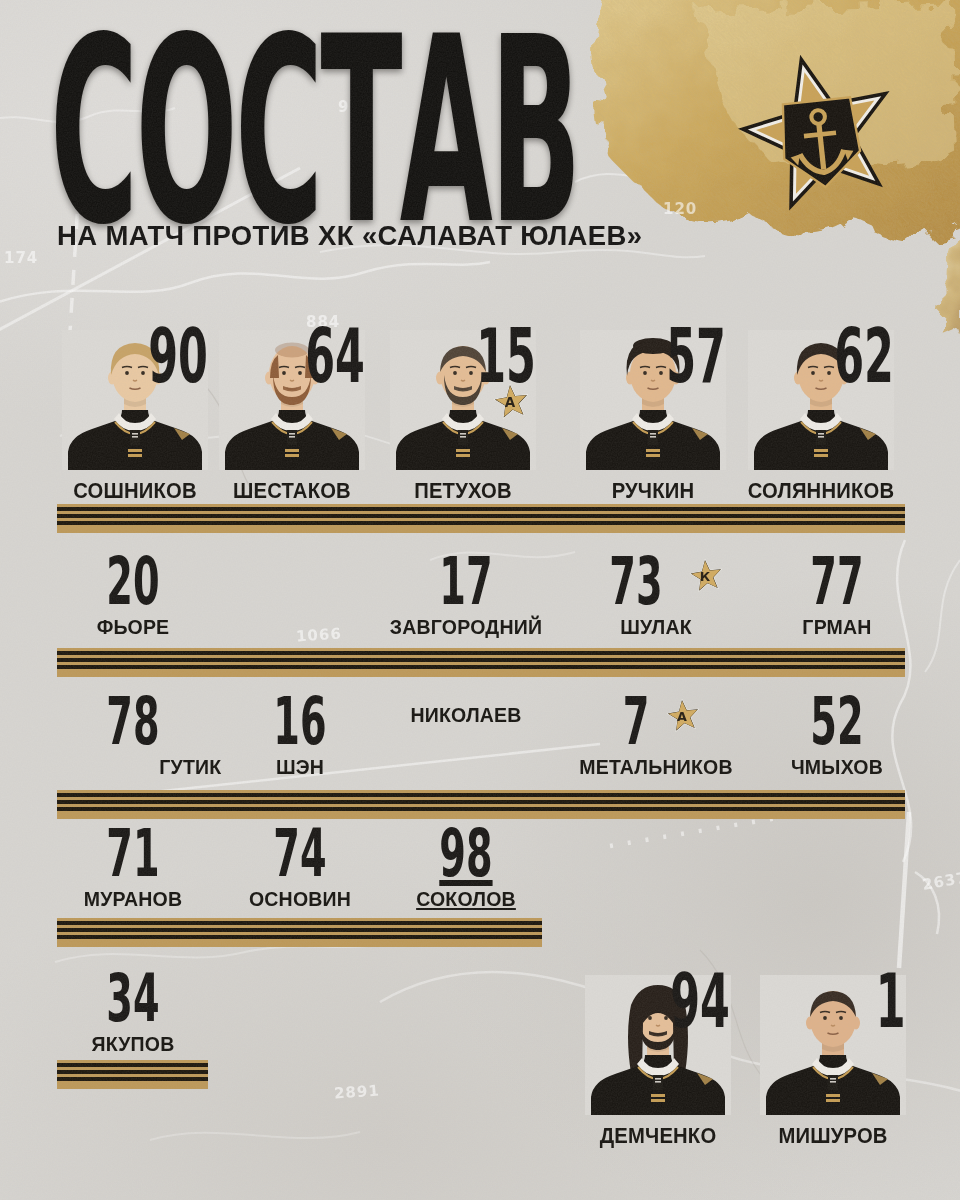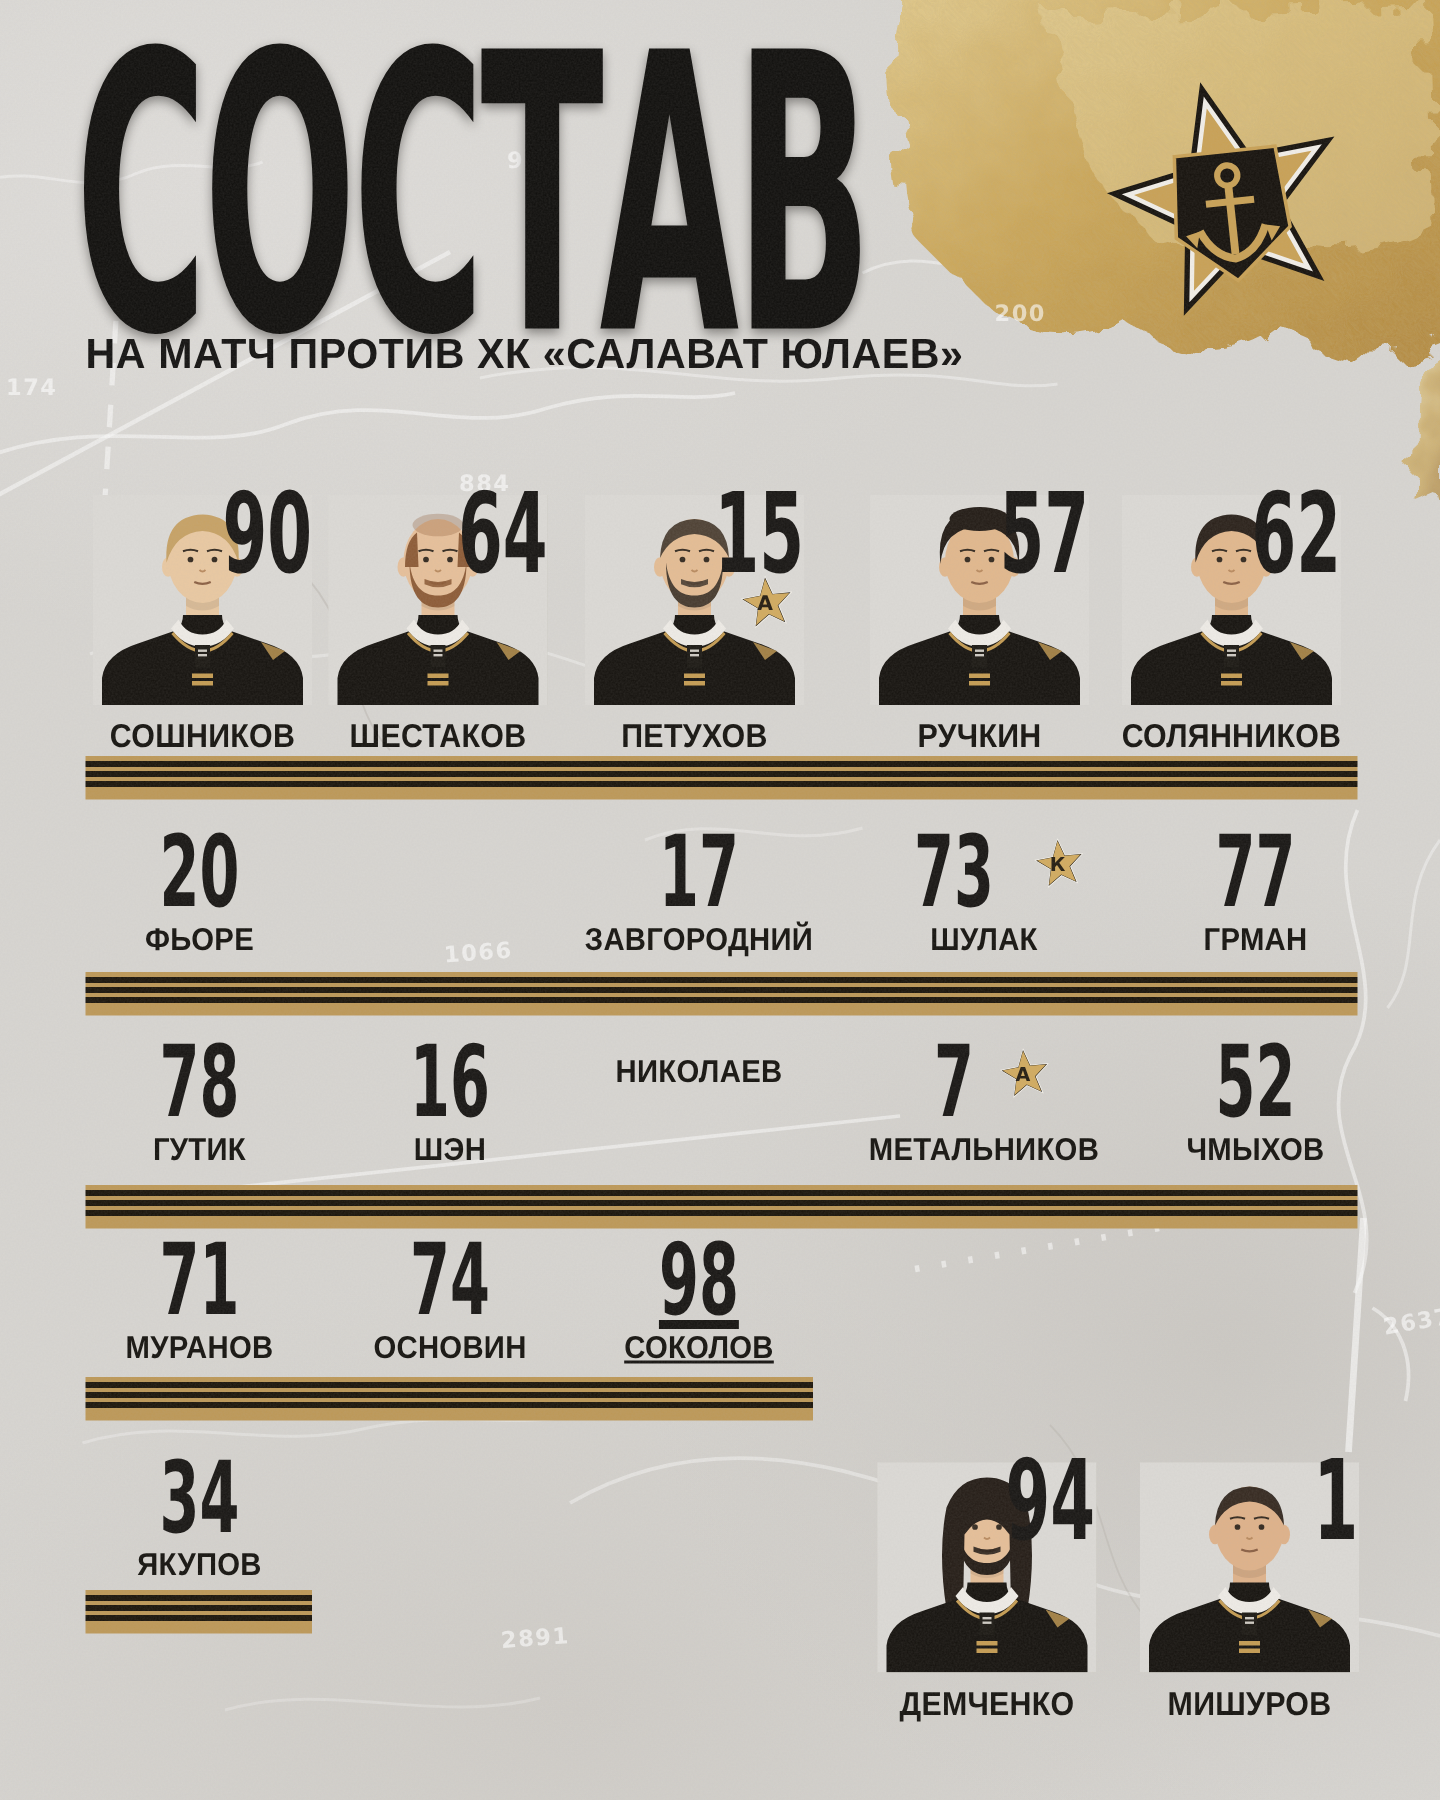--- a/index.html
+++ b/index.html
@@ -335,21 +335,21 @@
     <div class="num-name">ШУЛАК</div>
       </div>
       <div class="num-cell" style="left: 742px; top: 556px;">
         <div class="num-line">
       <span class="big-num">77</span>
 
     </div>
     <div class="num-name">ГРМАН</div>
       </div>
       <div class="divider" style="top: 648px; width: 848px;"></div>
-      <div class="num-cell" style="left: 38px; top: 696px;">
+      <div class="num-cell" style="left: 38px; top: 696px; text-align: right;">
         <div class="num-line">
       <span class="big-num">78</span>
 
     </div>
     <div class="num-name">ГУТИК</div>
       </div>
       <div class="num-cell" style="left: 205px; top: 696px; text-align: center;">
         <div class="num-line">
       <span class="big-num">16</span>
 
@@ -471,21 +471,21 @@
     <span class="cell-number">1</span>
 
     <div class="cell-name">МИШУРОВ</div>
       </div>
       <div class="divider" style="top: 1060px; width: 151px;"></div>
     </div>
 
   <div class="layer z1" id="map-labels">
       <span class="map-label" style="left: 4px; top: 249px;">174</span>
       <span class="map-label" style="left: 338px; top: 98px;">974</span>
-      <span class="map-label" style="left: 663px; top: 200px;">200</span>
+      <span class="map-label" style="left: 663px; top: 200px;">120</span>
       <span class="map-label" style="left: 306px; top: 313px;">884</span>
       <span class="map-label" style="left: 296px; top: 626px; transform: rotate(-4deg);">1066</span>
       <span class="map-label" style="left: 922px; top: 872px; transform: rotate(-10deg);">2637</span>
       <span class="map-label" style="left: 334px; top: 1083px; transform: rotate(-4deg);">2891</span>
     </div>
 
   <svg class="layer z3" width="960" height="1200">
     <filter id="nz">
       <feTurbulence type="fractalNoise" baseFrequency="0.8" numOctaves="2" seed="11"></feTurbulence>
       <feColorMatrix type="matrix" values="0 0 0 0 0.47 0 0 0 0 0.455 0 0 0 0 0.43 0 0 0 0.6 0"></feColorMatrix>

